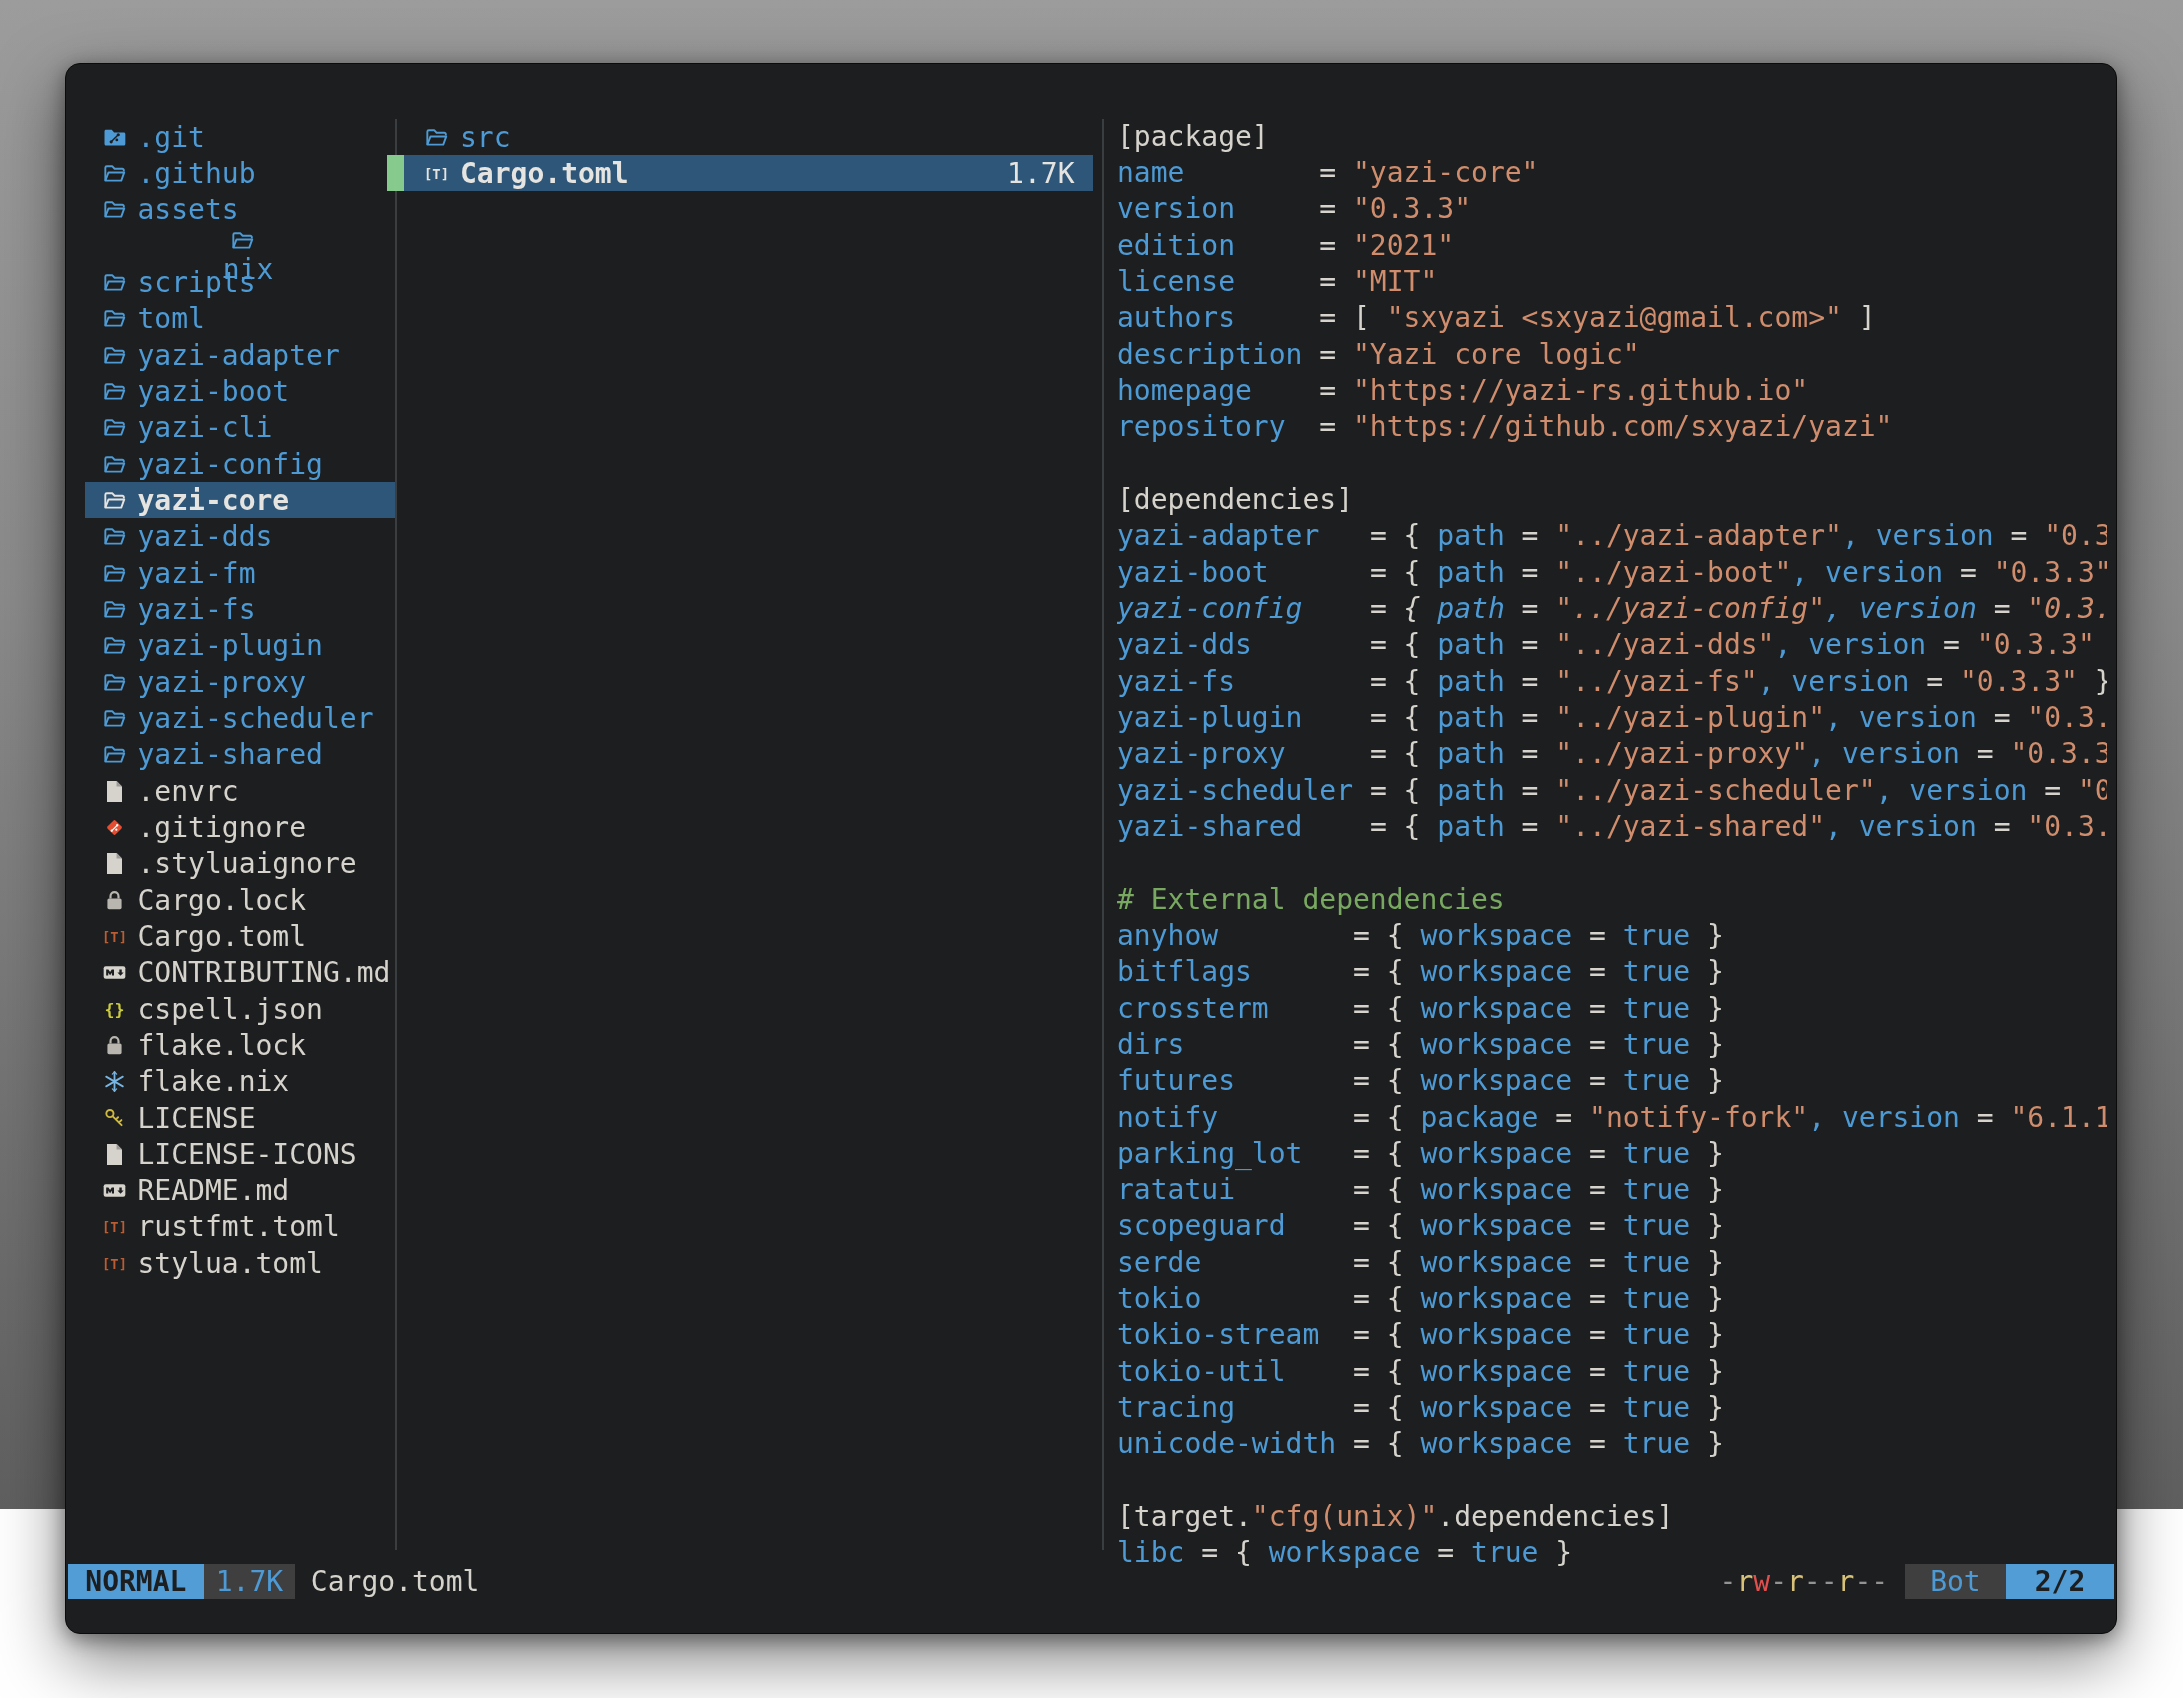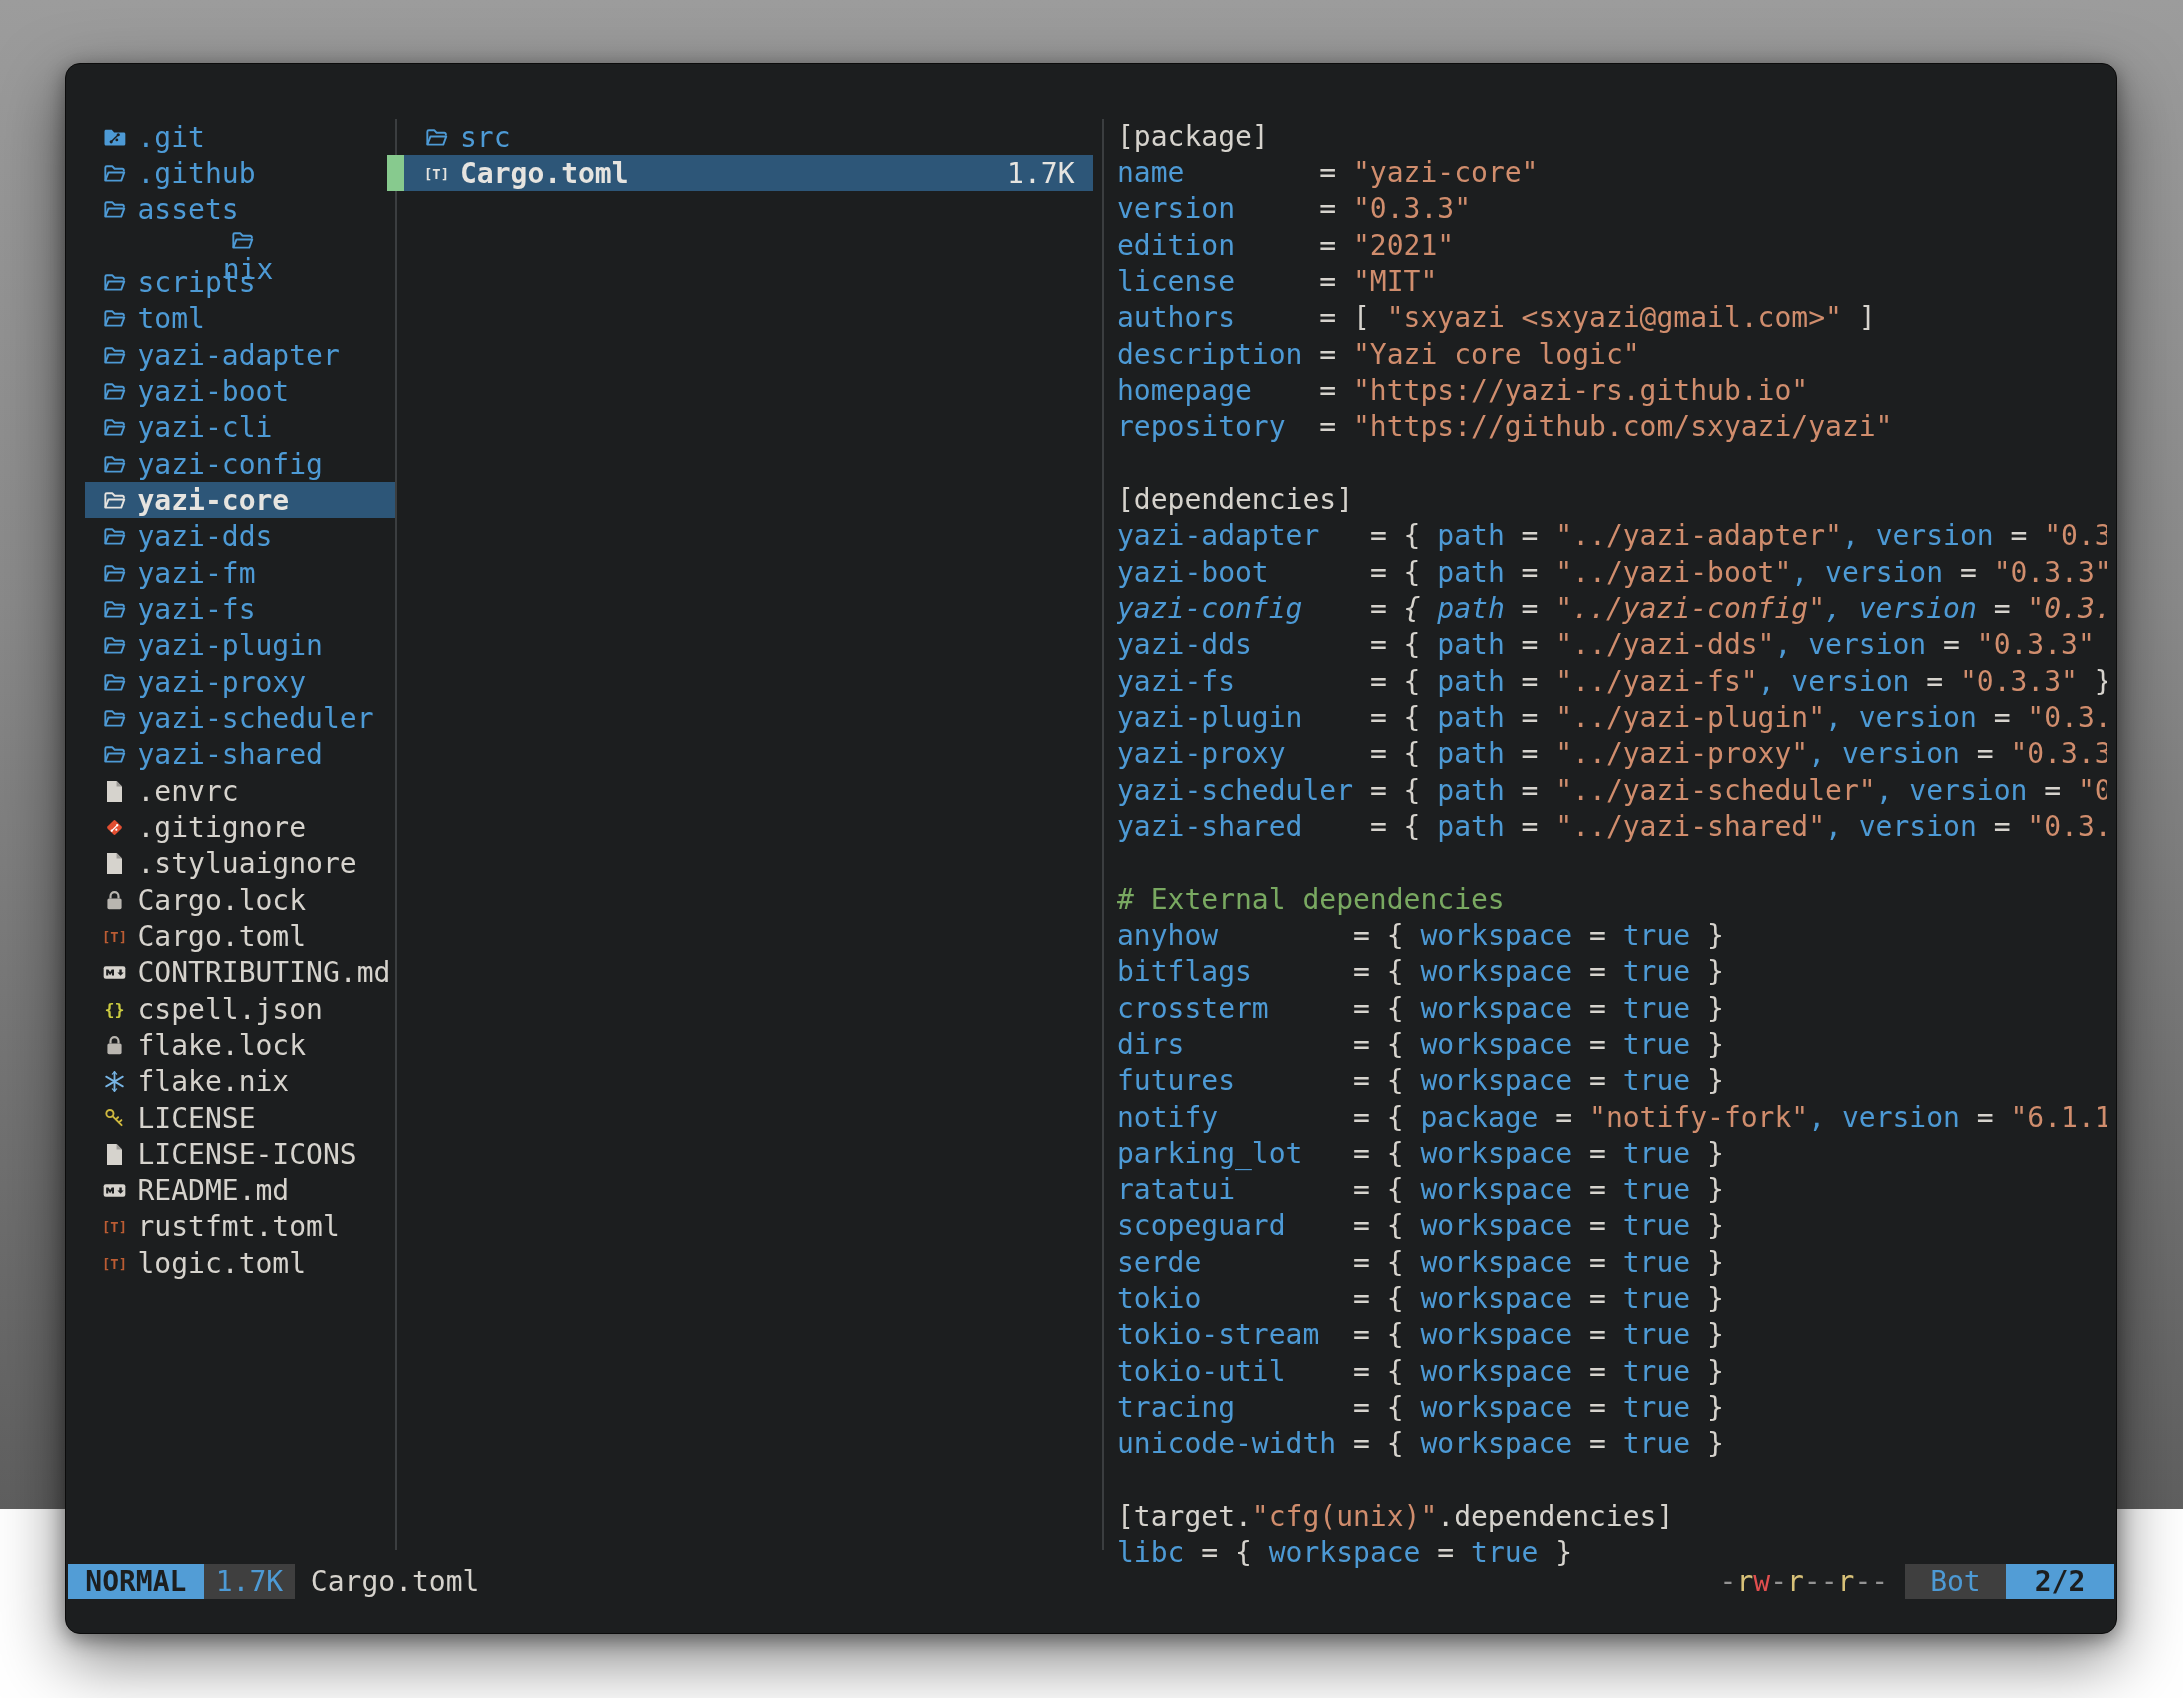--- a/index.html
+++ b/index.html
@@ -339,21 +339,21 @@
             </svg>
           </span>
           <span class="label">rustfmt.toml</span>
         </div>
         <div class="row file" style="top: 1181px; height: 36px;">
           <span class="icon icon-toml">
             <svg viewBox="0 0 30 30" style="font-size:33px">
               <text x="15" y="21.5" text-anchor="middle" font-family="DejaVu Sans Mono, monospace" font-weight="bold" font-size="16.5" fill="currentColor">[T]</text>
             </svg>
           </span>
-          <span class="label">logic.toml</span>
+          <span class="label">stylua.toml</span>
         </div>
       </div>
     <div class="pane-current" id="current-pane">
         <div class="row dir" style="top: 55px; height: 36px;">
           <span class="icon icon-folder">
             <svg viewBox="0 0 30 30" fill="none" stroke="currentColor" stroke-width="2.3" stroke-linejoin="round">
               <path d="M4 23.5 V8 a1.8 1.8 0 0 1 1.8 -1.8 h6.4 l2.9 3.1 h9.3 a1.8 1.8 0 0 1 1.8 1.8 v1.6"></path>
               <path d="M4 23.5 l3.8 -9.8 h18.9 l-3.6 9.8 z"></path>
             </svg>
           </span>

